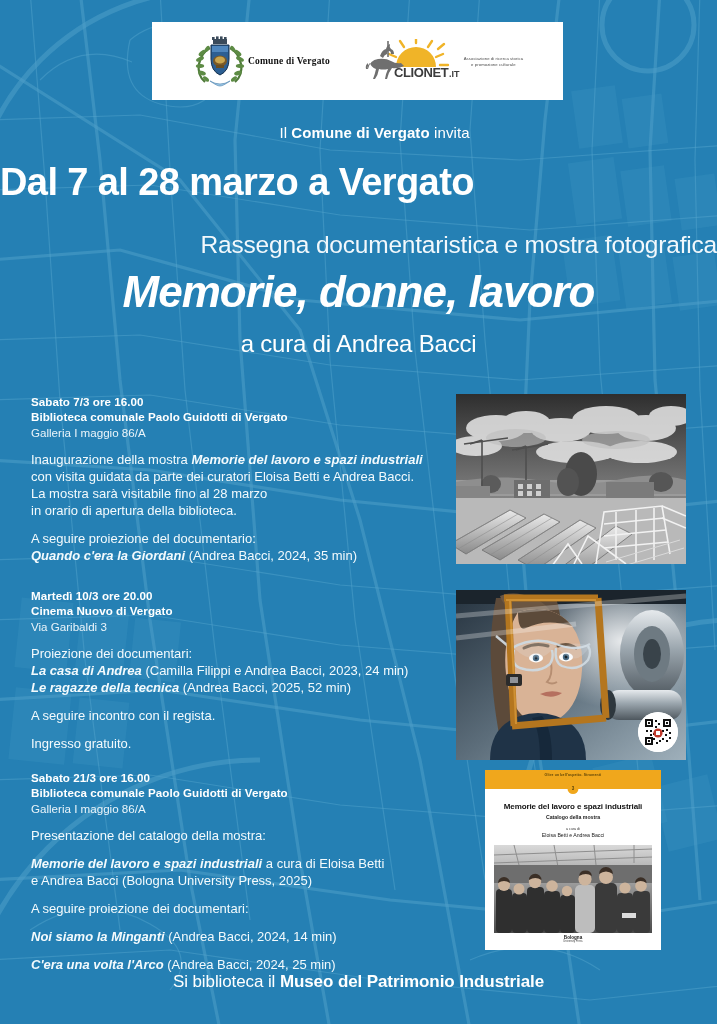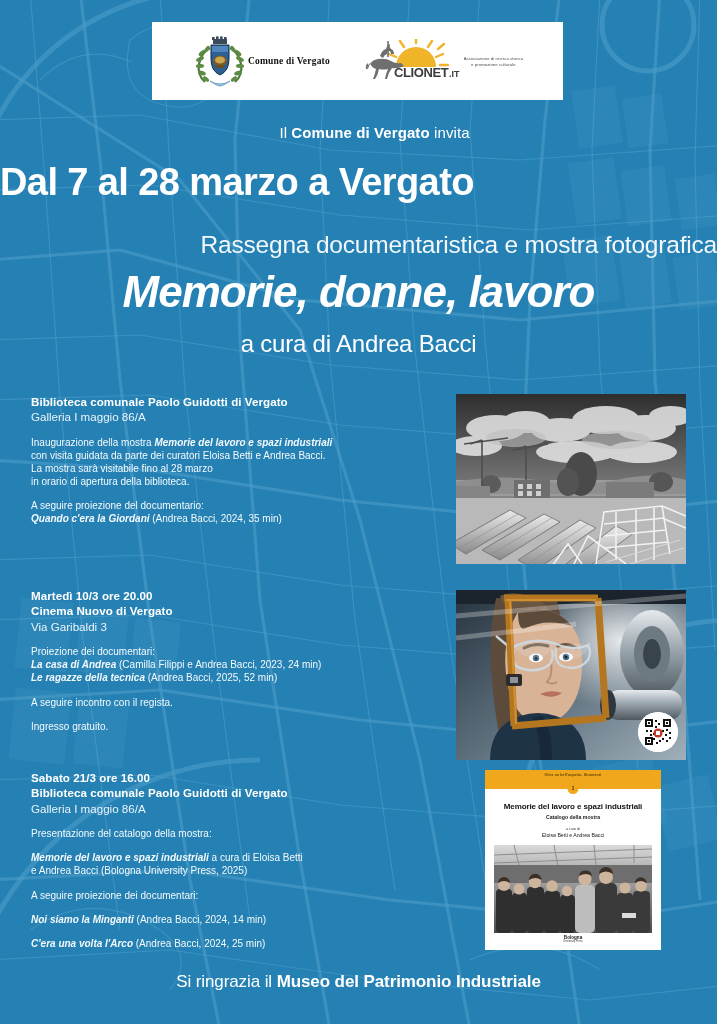--- a/index.html
+++ b/index.html
@@ -56,21 +56,21 @@
   }
   .curator{
     position:absolute;left:0;right:0;top:330px;text-align:center;
     color:#ffffff;font-size:24px;letter-spacing:-.2px;
   }
 
   
   .evt{position:absolute;left:31px;width:400px;color:#ffffff;}
   .evt .hd{font-weight:bold;font-size:11.6px;line-height:1.33;letter-spacing:.05px;}
   .evt .addr{font-size:11.6px;line-height:1.33;color:#eaf4fa;}
-  .evt p{margin:0;font-size:10px;line-height:1.31;color:#f3fafd;}
+  .evt p{margin:0;font-size:13px;line-height:1.31;color:#f3fafd;}
   .evt em{font-style:italic;font-weight:bold;}
 
   #evt1{top:394px;}
   #evt2{top:588px;}
   #evt3{top:770px;}
   #evt3 p{margin-bottom:0;}
   .sp{height:11px;}
 
   
   .photo{position:absolute;overflow:hidden;background:#888;}
@@ -259,20 +259,21 @@
   </div>
 
   <div class="invite"><span>Il </span><b>Comune di Vergato</b><span> invita</span></div>
 
   <div class="bigdate">Dal 7 al 28 marzo a Vergato</div>
   <div class="subtitle">Rassegna documentaristica e mostra fotografica</div>
   <div class="maintitle">Memorie, donne, lavoro</div>
   <div class="curator">a cura di Andrea Bacci</div>
 
   <div class="evt" id="evt1">
+    <div class="hd">Sabato 7/3 ore 16.00</div>
     <div class="hd">Biblioteca comunale Paolo Guidotti di Vergato</div>
     <div class="addr">Galleria I maggio 86/A</div>
     <div class="sp"></div>
     <p><span>Inaugurazione della mostra </span><em>Memorie del lavoro e spazi industriali</em><br><span>con visita guidata da parte dei curatori Eloisa Betti e Andrea Bacci.</span><br><span>La mostra sarà visitabile fino al 28 marzo</span><br><span>in orario di apertura della biblioteca.</span></p>
     <div class="sp"></div>
     <p><span>A seguire proiezione del documentario:</span><br><em>Quando c'era la Giordani</em><span> (Andrea Bacci, 2024, 35 min)</span></p>
   </div>
 
   <div class="evt" id="evt2">
     <div class="hd">Martedì 10/3 ore 20.00</div>
@@ -580,15 +581,15 @@
           <rect x="128" y="68" width="14" height="5" fill="#dcdcdc"></rect>
         </svg>
       </div>
       <div class="bc-pub">
         <div class="p1">Bologna</div>
         <div class="p2">University Press</div>
       </div>
     </div>
   </div>
 
-  <div class="footer"><span>Si ringrazia il </span><b>Museo del Patrimonio Industriale</b></div>
+  <div class="footer"><span>Si biblioteca il </span><b>Museo del Patrimonio Industriale</b></div>
 
 </div>
 
 </body></html>

